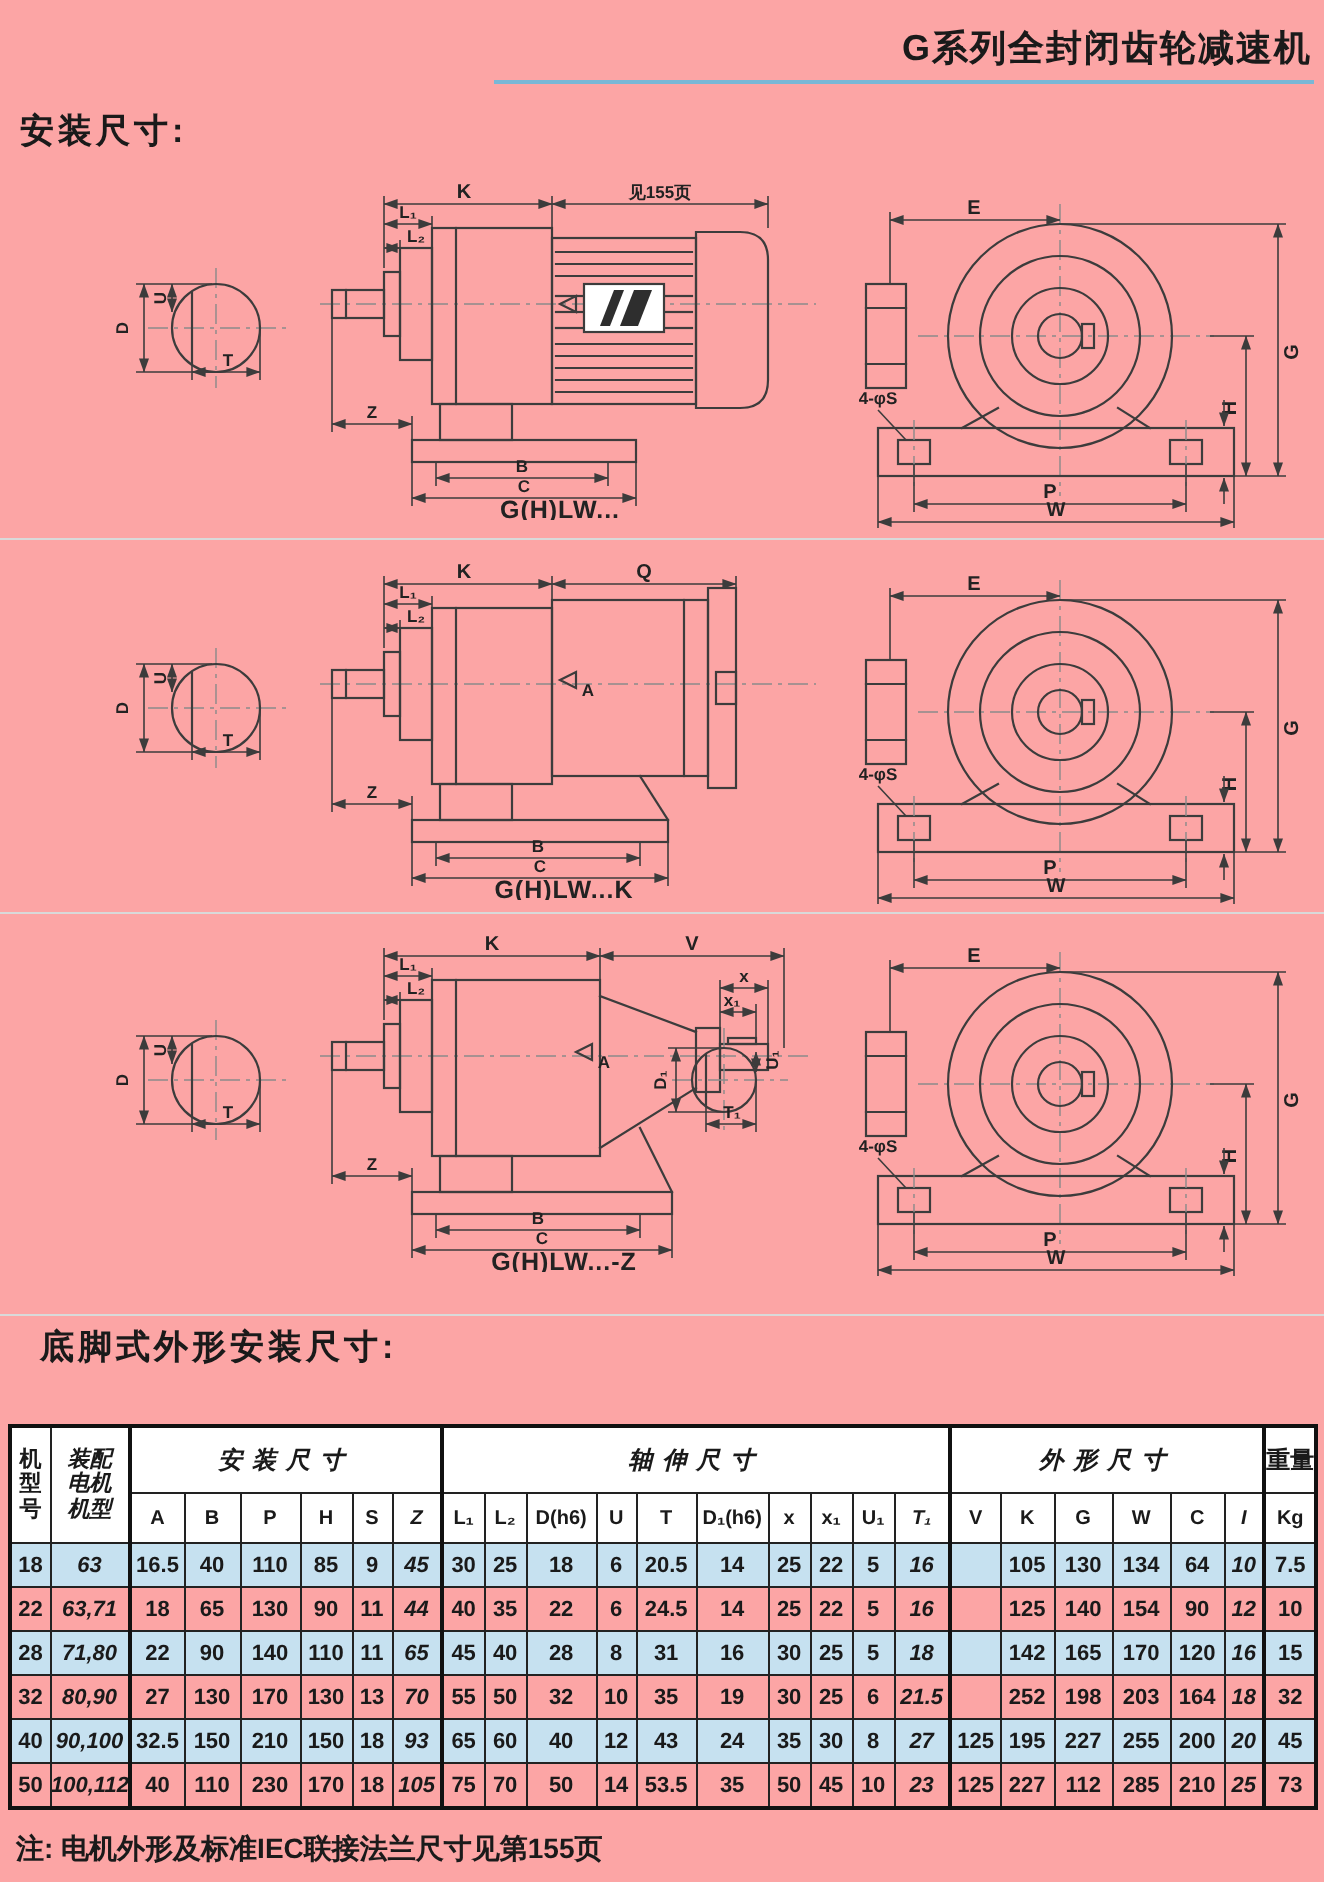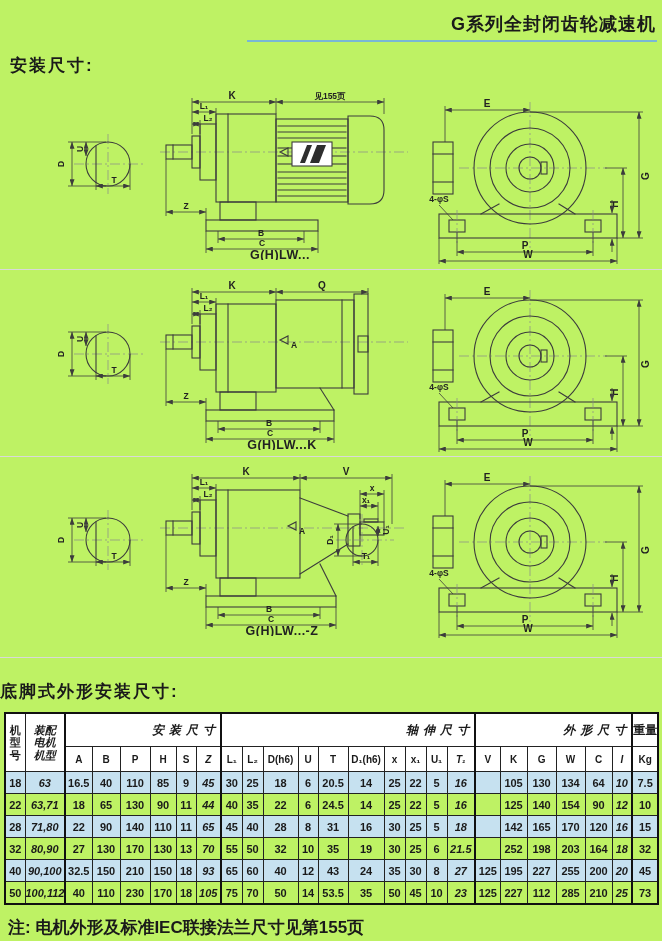--- a/index.html
+++ b/index.html
@@ -1,41 +1,41 @@
 <!DOCTYPE html>
 <html><head>
 <meta charset="utf-8">
 <style>
   html,body{margin:0;padding:0;}
   body{width:662px;height:941px;background:#f2f2f2;font-family:"Liberation Sans","DejaVu Sans",sans-serif;color:#1a1a1a;}
-  .page{position:relative;width:662px;height:941px;background:#bef264;overflow:hidden;}
+  .page{position:relative;width:662px;height:941px;background:#fca5a5;overflow:hidden;}
   .abs{position:absolute;}
   .title{top:12px;right:6px;font-size:18px;font-weight:bold;letter-spacing:1px;}
   .title-underline{top:40px;left:247px;width:410px;height:2px;background:#79b7d6;}
   .h-install{top:54px;left:10px;font-size:17px;font-weight:bold;letter-spacing:2px;}
-  .h-foot{top:662px;left:0;font-size:17px;font-weight:bold;letter-spacing:2px;margin-top:18px;}
+  .h-foot{top:662px;left:20px;font-size:17px;font-weight:bold;letter-spacing:2px;}
   .sep{left:0;width:662px;height:1px;background:#d9d9d9;}
-  .note{top:916px;left:8px;font-size:17px;font-weight:bold;}
+  .note{top:916px;left:8px;font-size:14px;font-weight:bold;}
   .section{left:0;width:662px;}
 
   
   svg .dr{stroke:#3c3c3c;fill:none;stroke-width:1.1;stroke-linecap:square;}
   svg .drf{stroke:#3c3c3c;fill:#ffffff;stroke-width:1.1;}
   svg .dim{stroke:#3c3c3c;fill:none;stroke-width:0.8;}
   svg .cl{stroke:#8a8a8a;stroke-width:0.7;stroke-dasharray:10 3 2 3;fill:none;}
   svg .lb{font:bold 8.5px "Liberation Sans","DejaVu Sans",sans-serif;fill:#222;text-anchor:middle;}
   svg .lb2{font:bold 10px "Liberation Sans","DejaVu Sans",sans-serif;fill:#222;text-anchor:middle;}
   svg .cap{font:bold 12.5px "Liberation Sans","DejaVu Sans",sans-serif;fill:#222;text-anchor:middle;letter-spacing:0.5px;}
   svg .logo{fill:#2e2e2e;stroke:none;}
 
   
   .dim-table{border-collapse:collapse;table-layout:fixed;width:653px;border:2px solid #111;}
   .dim-table th,.dim-table td{border:1px solid #222;text-align:center;vertical-align:middle;padding:0;overflow:hidden;}
   .dim-table thead th{font-weight:bold;background:#fff;}
-  .dim-table .grp{height:32px;font-size:12px;letter-spacing:5px;text-align:right;}
+  .dim-table .grp{height:32px;font-size:12px;letter-spacing:5px;}
   .dim-table .letters th{height:24px;font-size:10px;}
   .dim-table td{font-weight:bold;font-size:11px;height:21px;}
   .dim-table tr.blue td{background:#c6e1f0;}
   .dim-table .grp-end{border-right:2.5px solid #111;font-style:italic;}
   .vhead{white-space:pre-line;font-size:11px;line-height:1.15;}
 </style>
 </head>
 <body>
 
 <div class="page">

